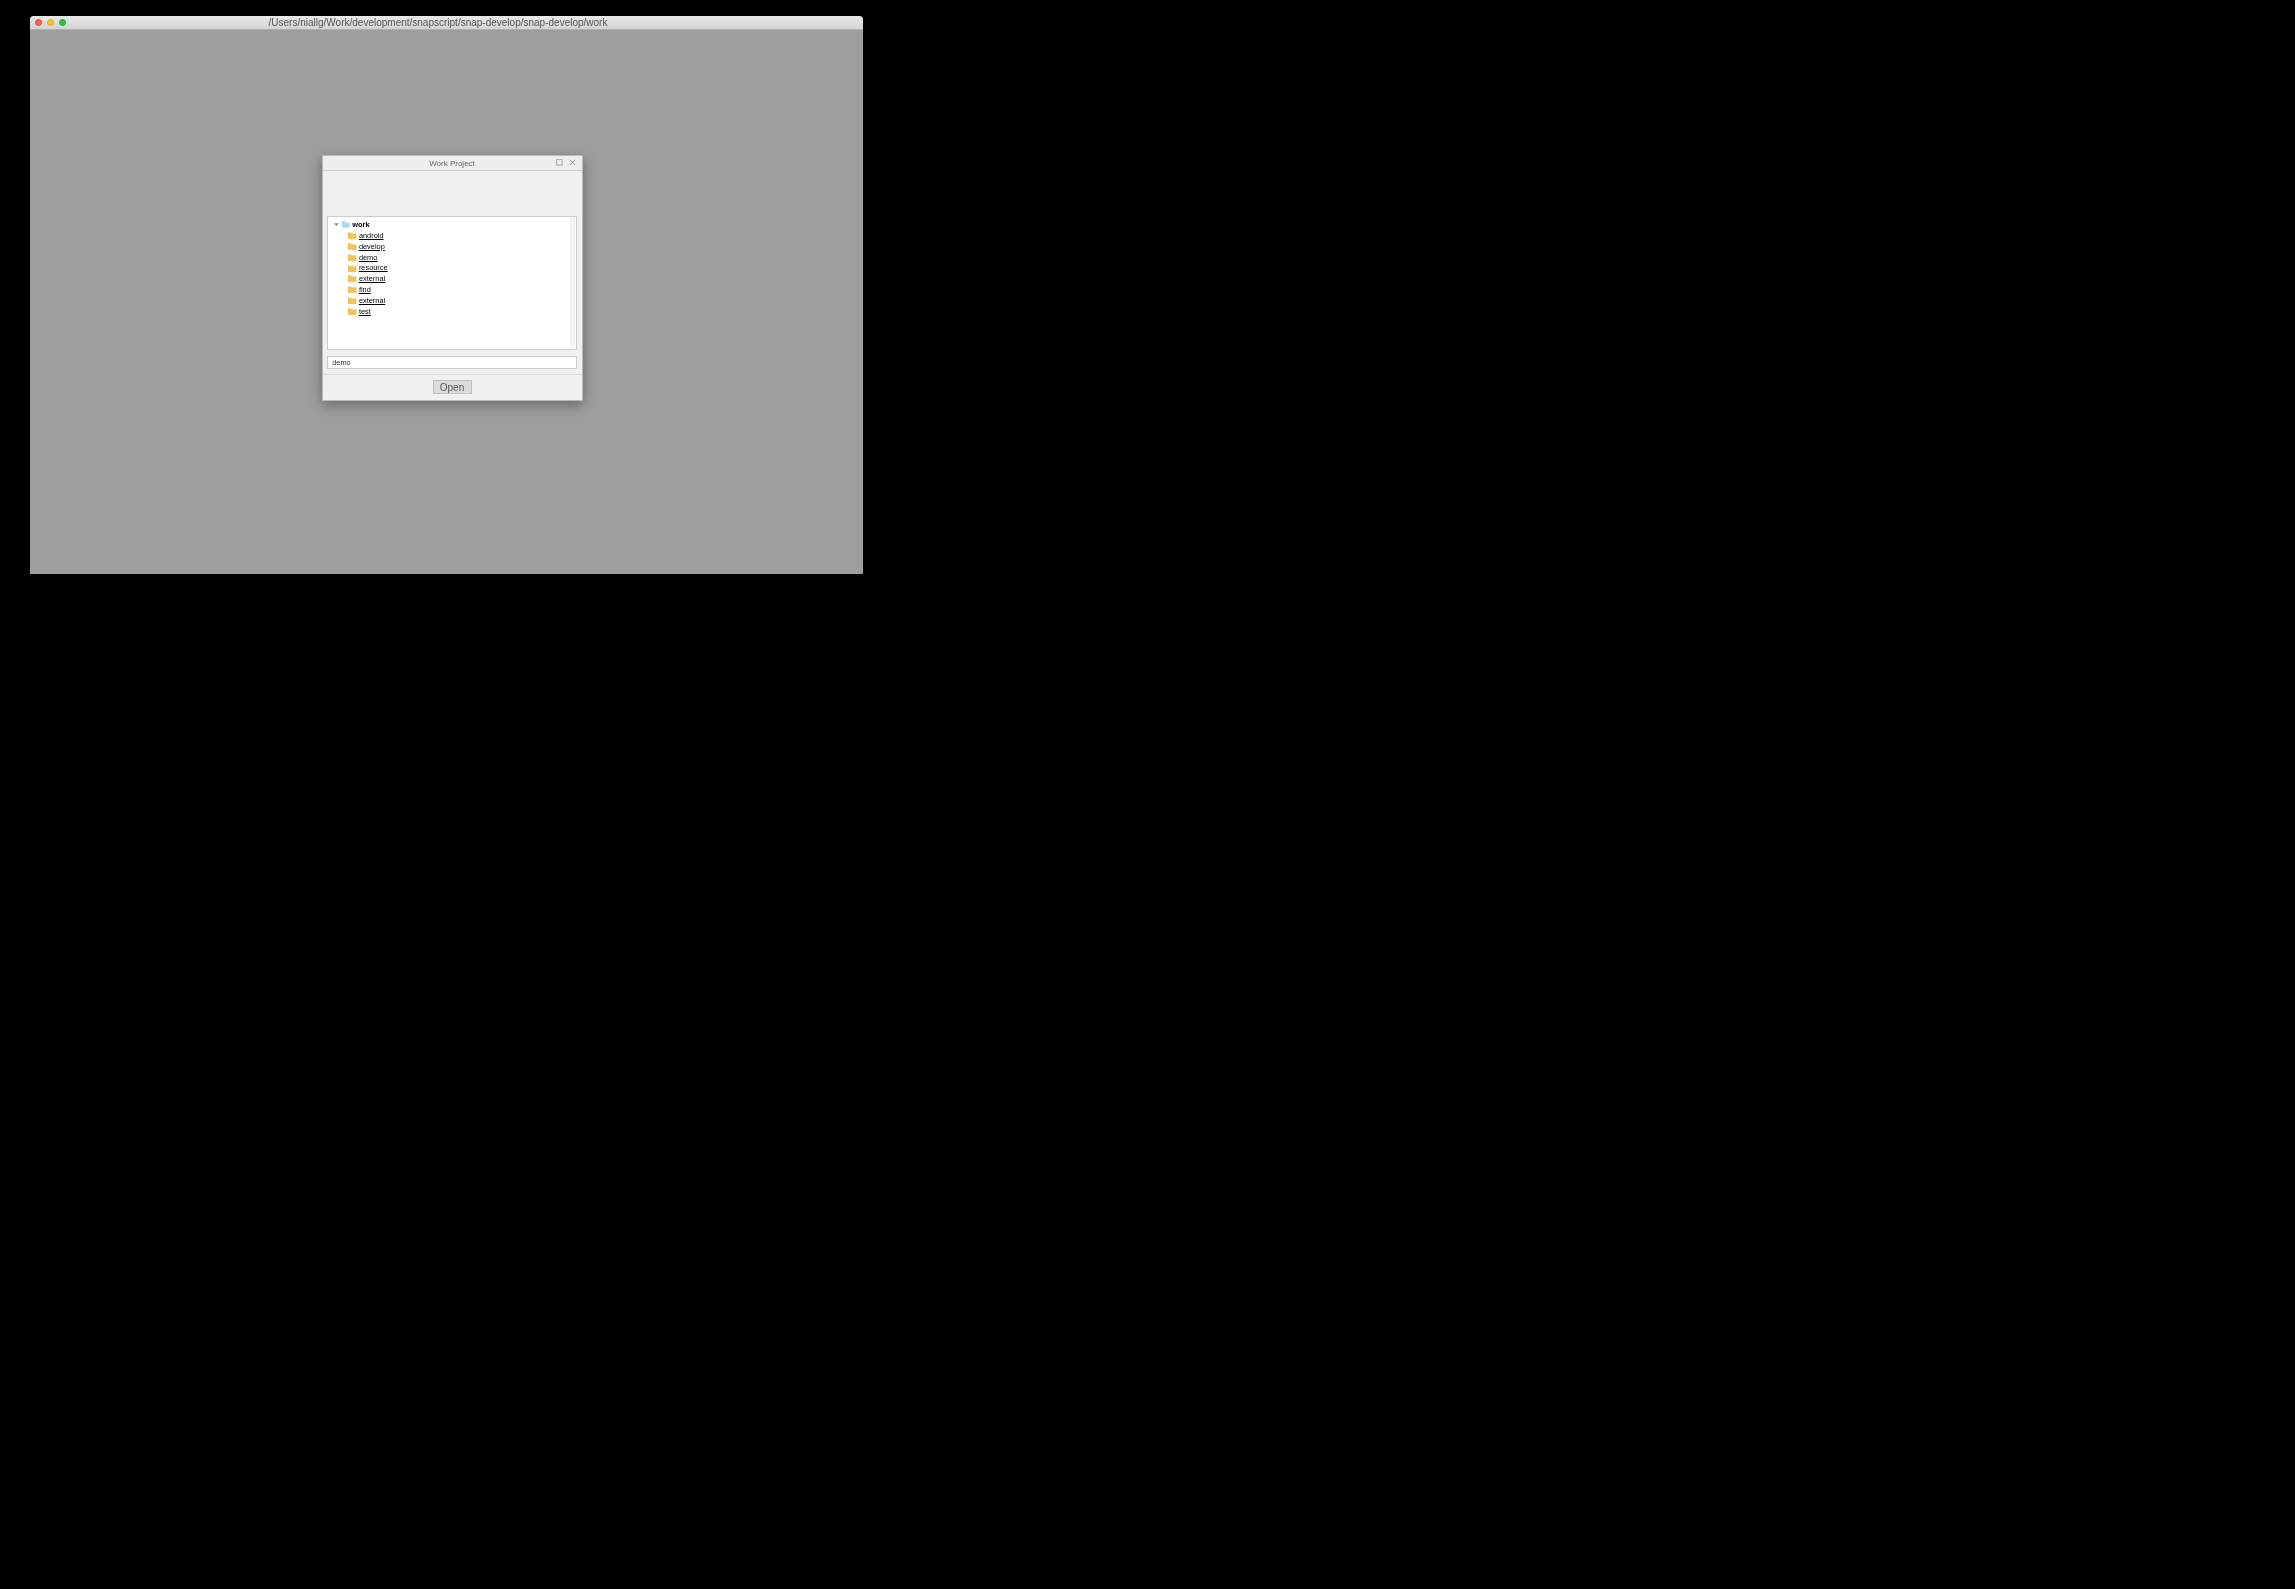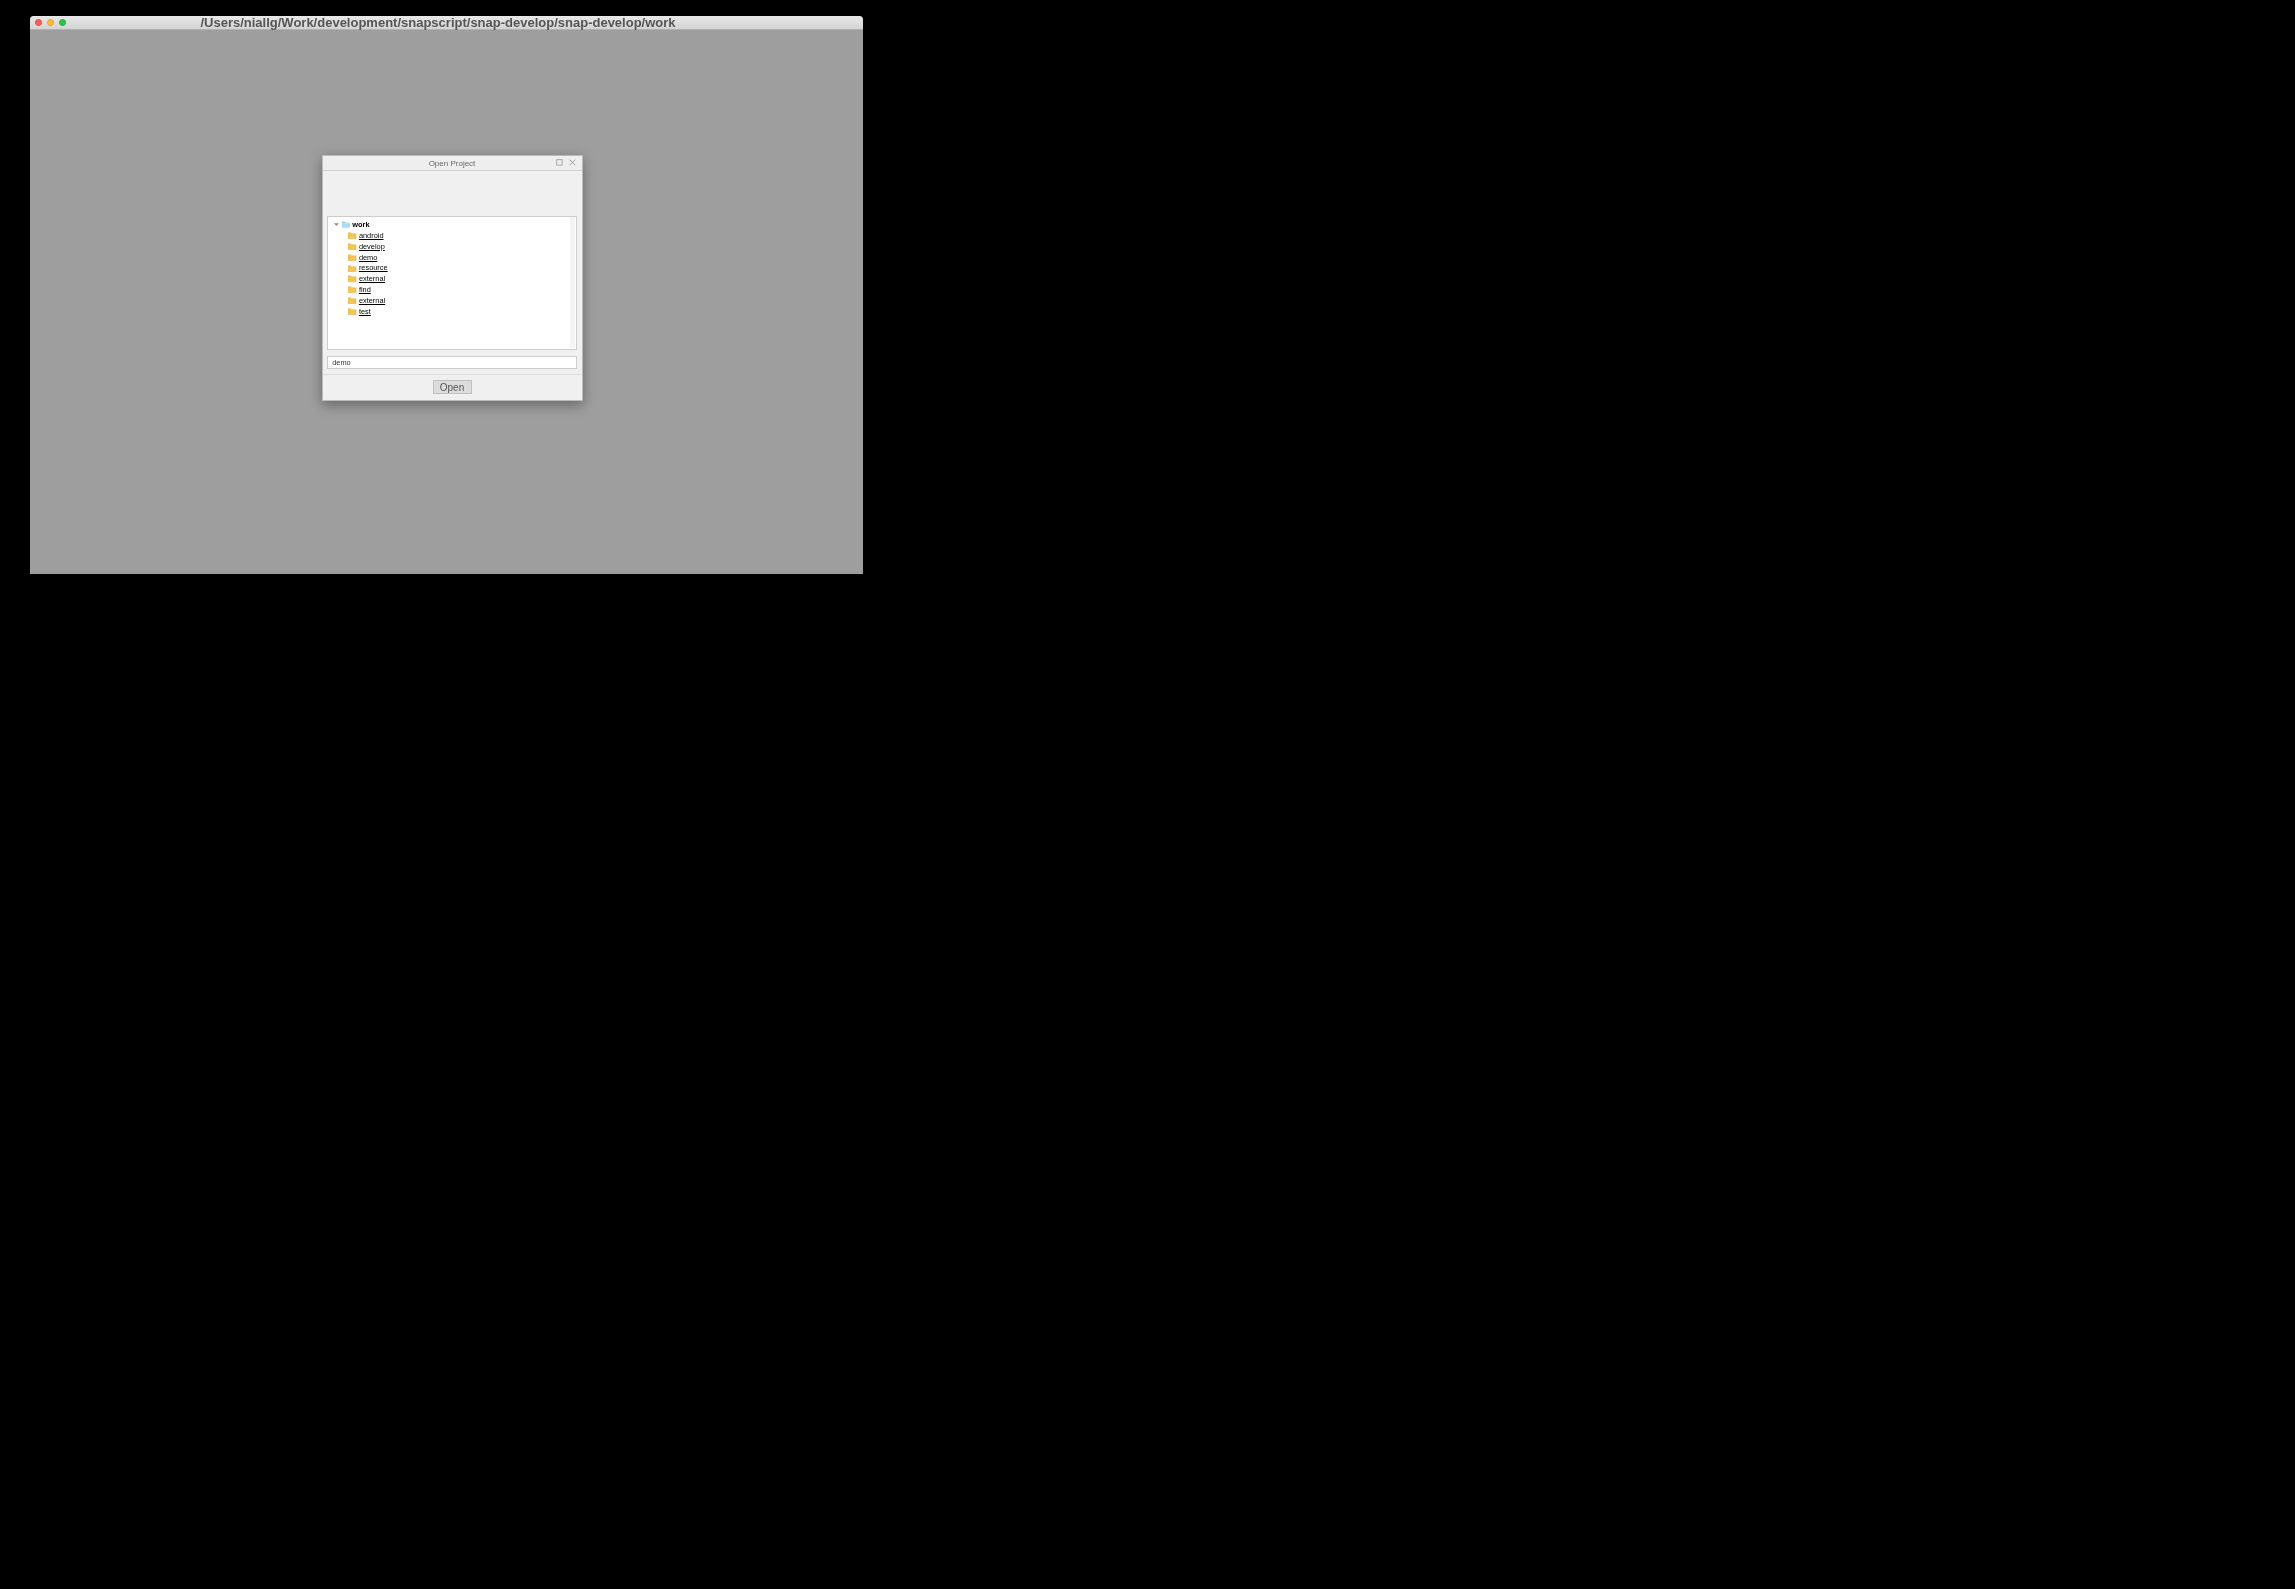--- a/index.html
+++ b/index.html
@@ -46,24 +46,23 @@
       border-radius: 50%;
     }
     .tl-red { background: #ff5f57; border: 0.3px solid #e24640; }
     .tl-yellow { background: #ffbd2e; border: 0.3px solid #e1a128; }
     .tl-green { background: #28c940; border: 0.3px solid #1fab34; }
     .titlebar-title {
       position: absolute;
       left: 0;
       right: 16px;
       text-align: center;
-      font-size: 13px;
+      font-size: 10px;
       color: #555;
       pointer-events: none;
-      font-weight: bold;
     }
     .workspace {
       position: absolute;
       top: 14px;
       left: 0;
       right: 0;
       bottom: 0;
       background: #9e9e9e;
     }
     .dialog {
@@ -189,21 +188,21 @@
       <div class="traffic-light tl-yellow"></div>
       <div class="traffic-light tl-green"></div>
     </div>
     <div class="titlebar-title">/Users/niallg/Work/development/snapscript/snap-develop/snap-develop/work</div>
   </div>
 
   <div class="workspace">
 
     <div class="dialog">
       <div class="dialog-header">
-        <span class="dialog-title">Open Project</span>
+        <span class="dialog-title">Work Project</span>
         <div class="dialog-controls">
           <span class="dialog-control">
             <svg width="6.8" height="6.8" viewBox="0 0 10 10">
                 <rect x="1" y="1" width="8" height="8" fill="none" stroke="#999" stroke-width="1.2"></rect>
               </svg>
           </span>
           <span class="dialog-control">
             <svg width="6.8" height="6.8" viewBox="0 0 10 10">
                 <line x1="1" y1="1" x2="9" y2="9" stroke="#999" stroke-width="1.4"></line>
                 <line x1="9" y1="1" x2="1" y2="9" stroke="#999" stroke-width="1.4"></line>

